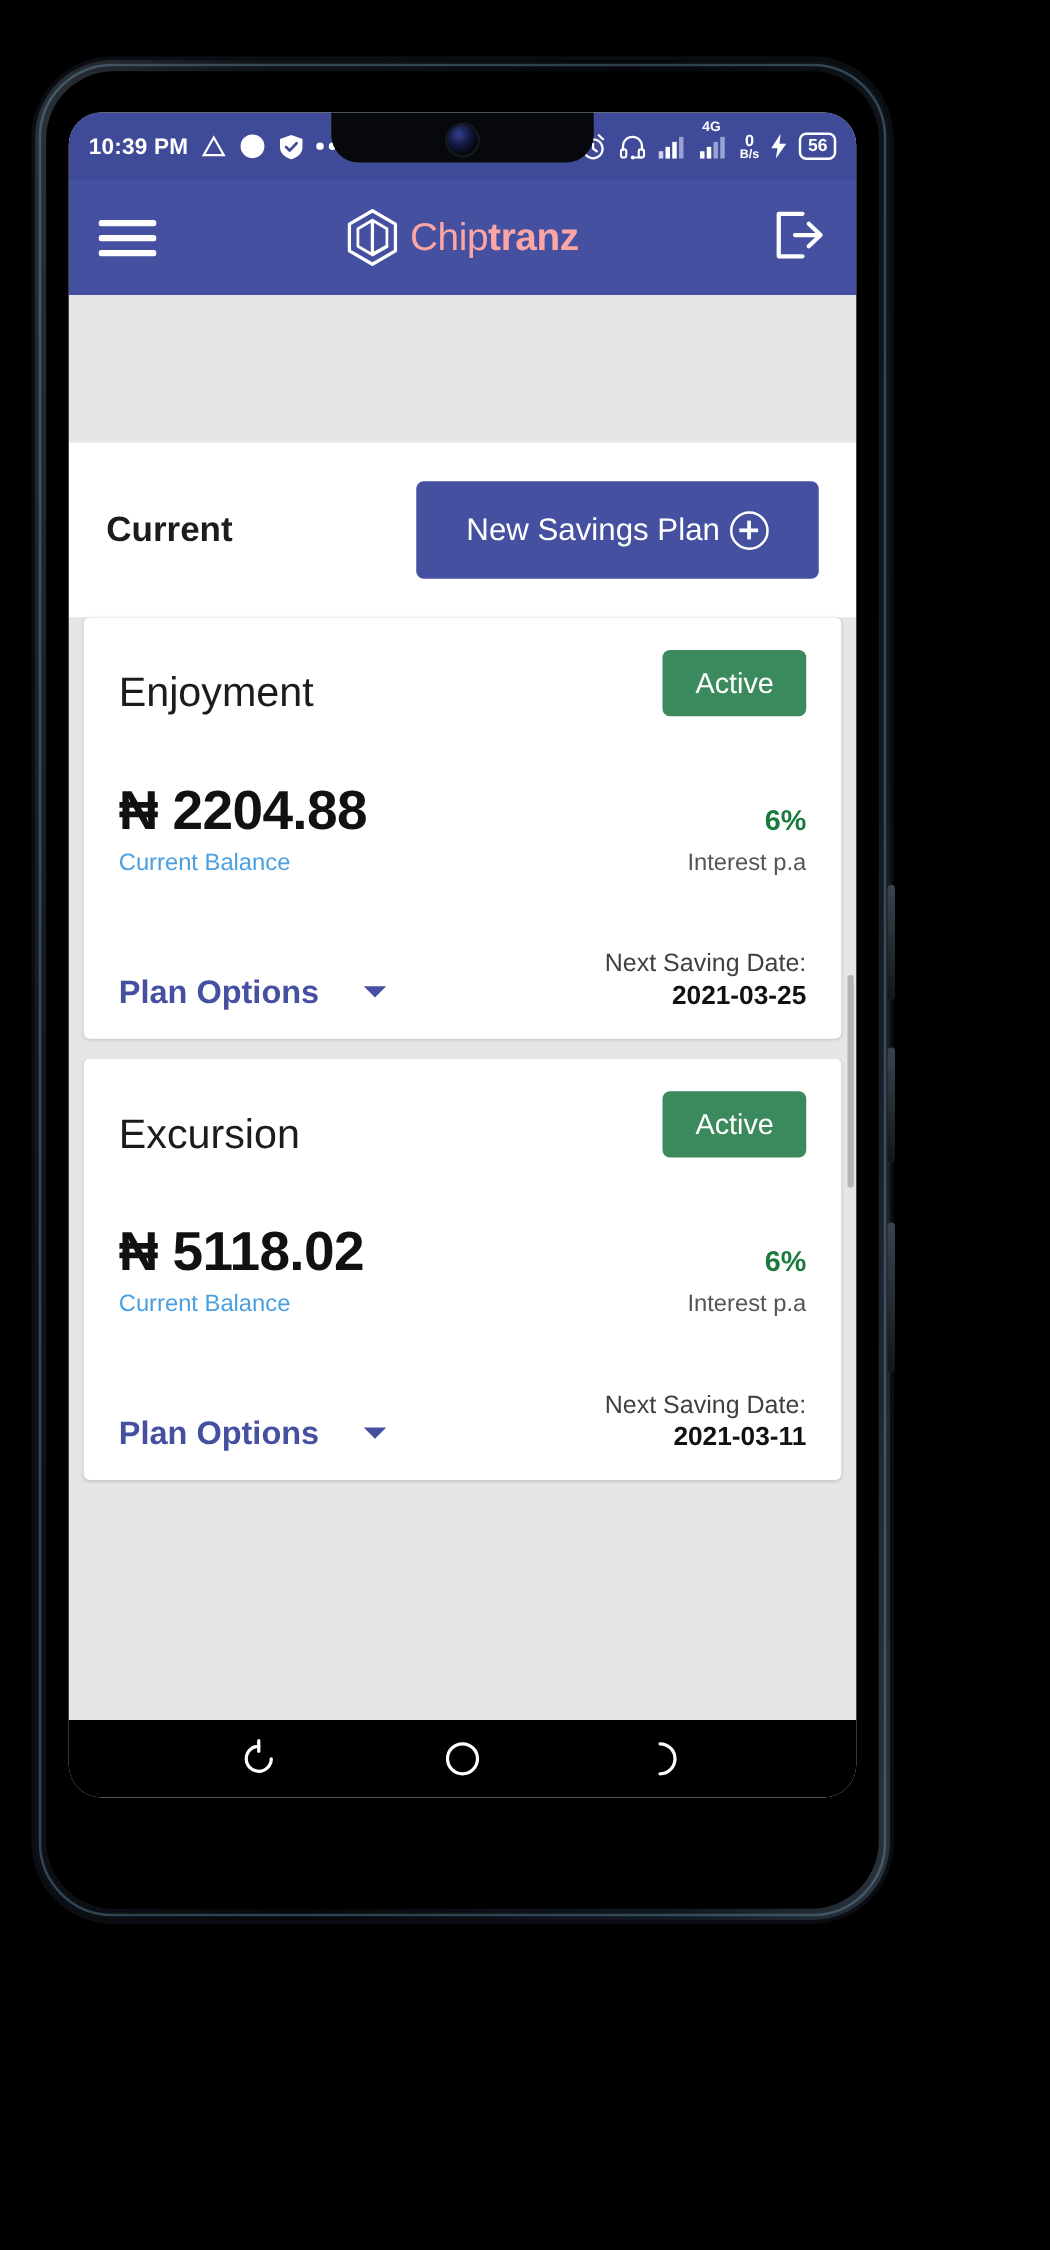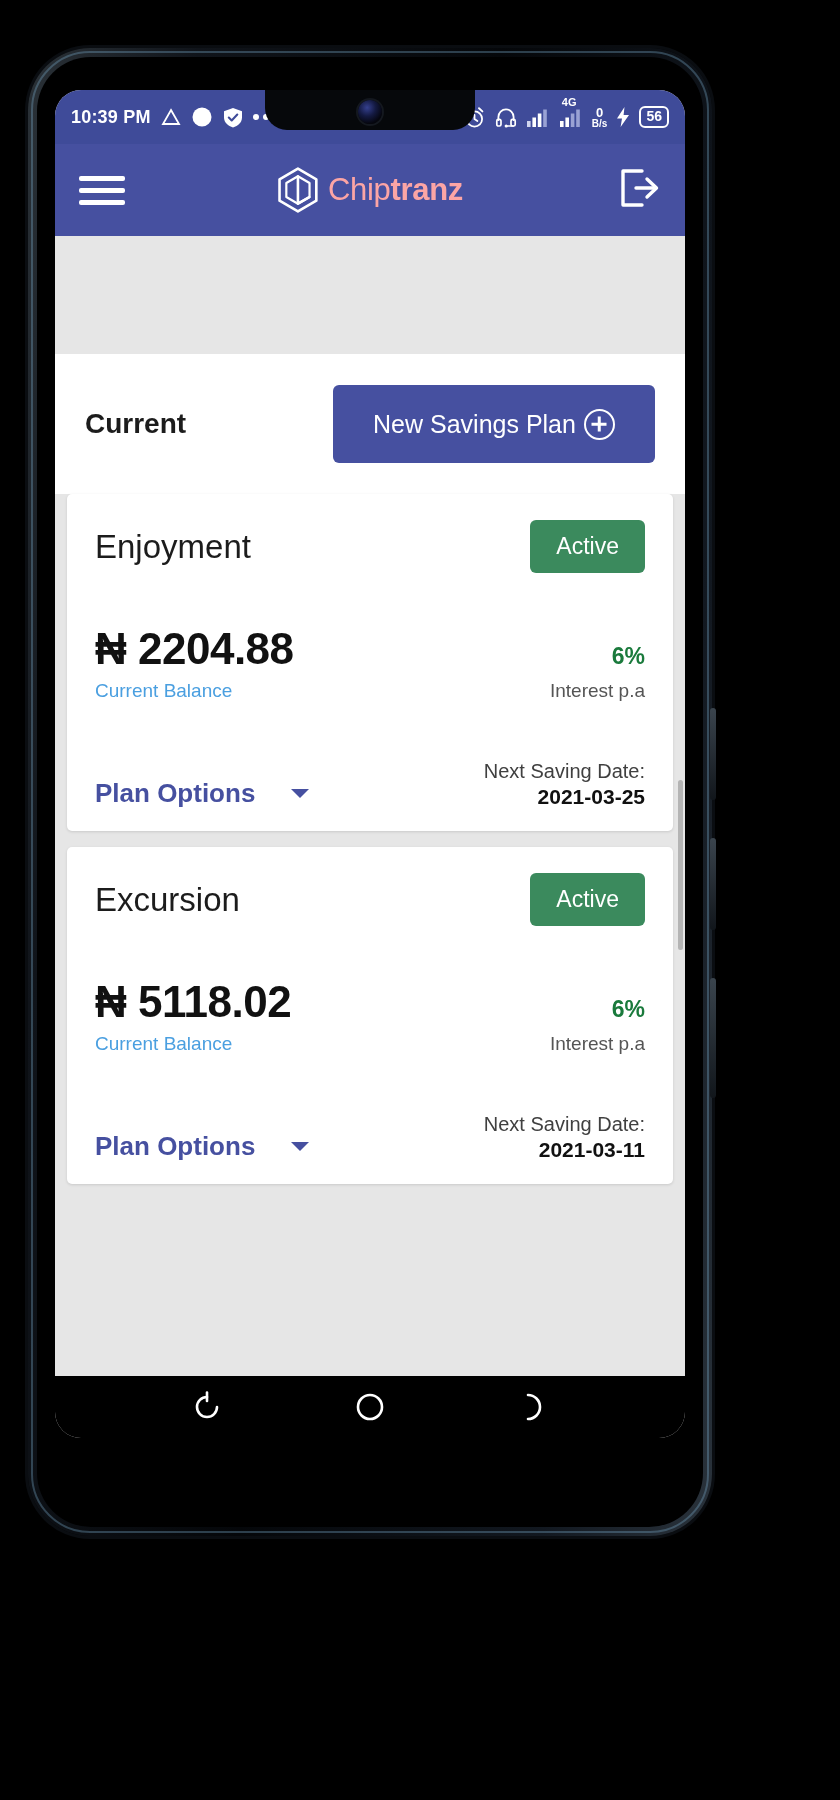--- a/index.html
+++ b/index.html
@@ -175,21 +175,21 @@
 
   
   #cards-area{ background:#e6e6e6; padding:0 12px; }
   .plan-card{
     background:#fff;
     border-radius:5px;
     padding:26px 28px 22px 28px;
     margin-bottom:16px;
     box-shadow:0 1px 3px rgba(0,0,0,.13);
   }
-  .card-top{ display:flex; align-items:center; }
+  .card-top{ display:flex; align-items:flex-end; }
   .plan-name{ font-size:33px; color:#1c1c1c; font-weight:400; }
   .status-badge{
     margin-left:auto;
     background:#3b8a5d; color:#fff;
     border-radius:6px;
     font-size:23px;
     padding:13px 26px;
     cursor:pointer;
   }
   .balance-row{ display:flex; align-items:flex-end; margin-top:51px; }

